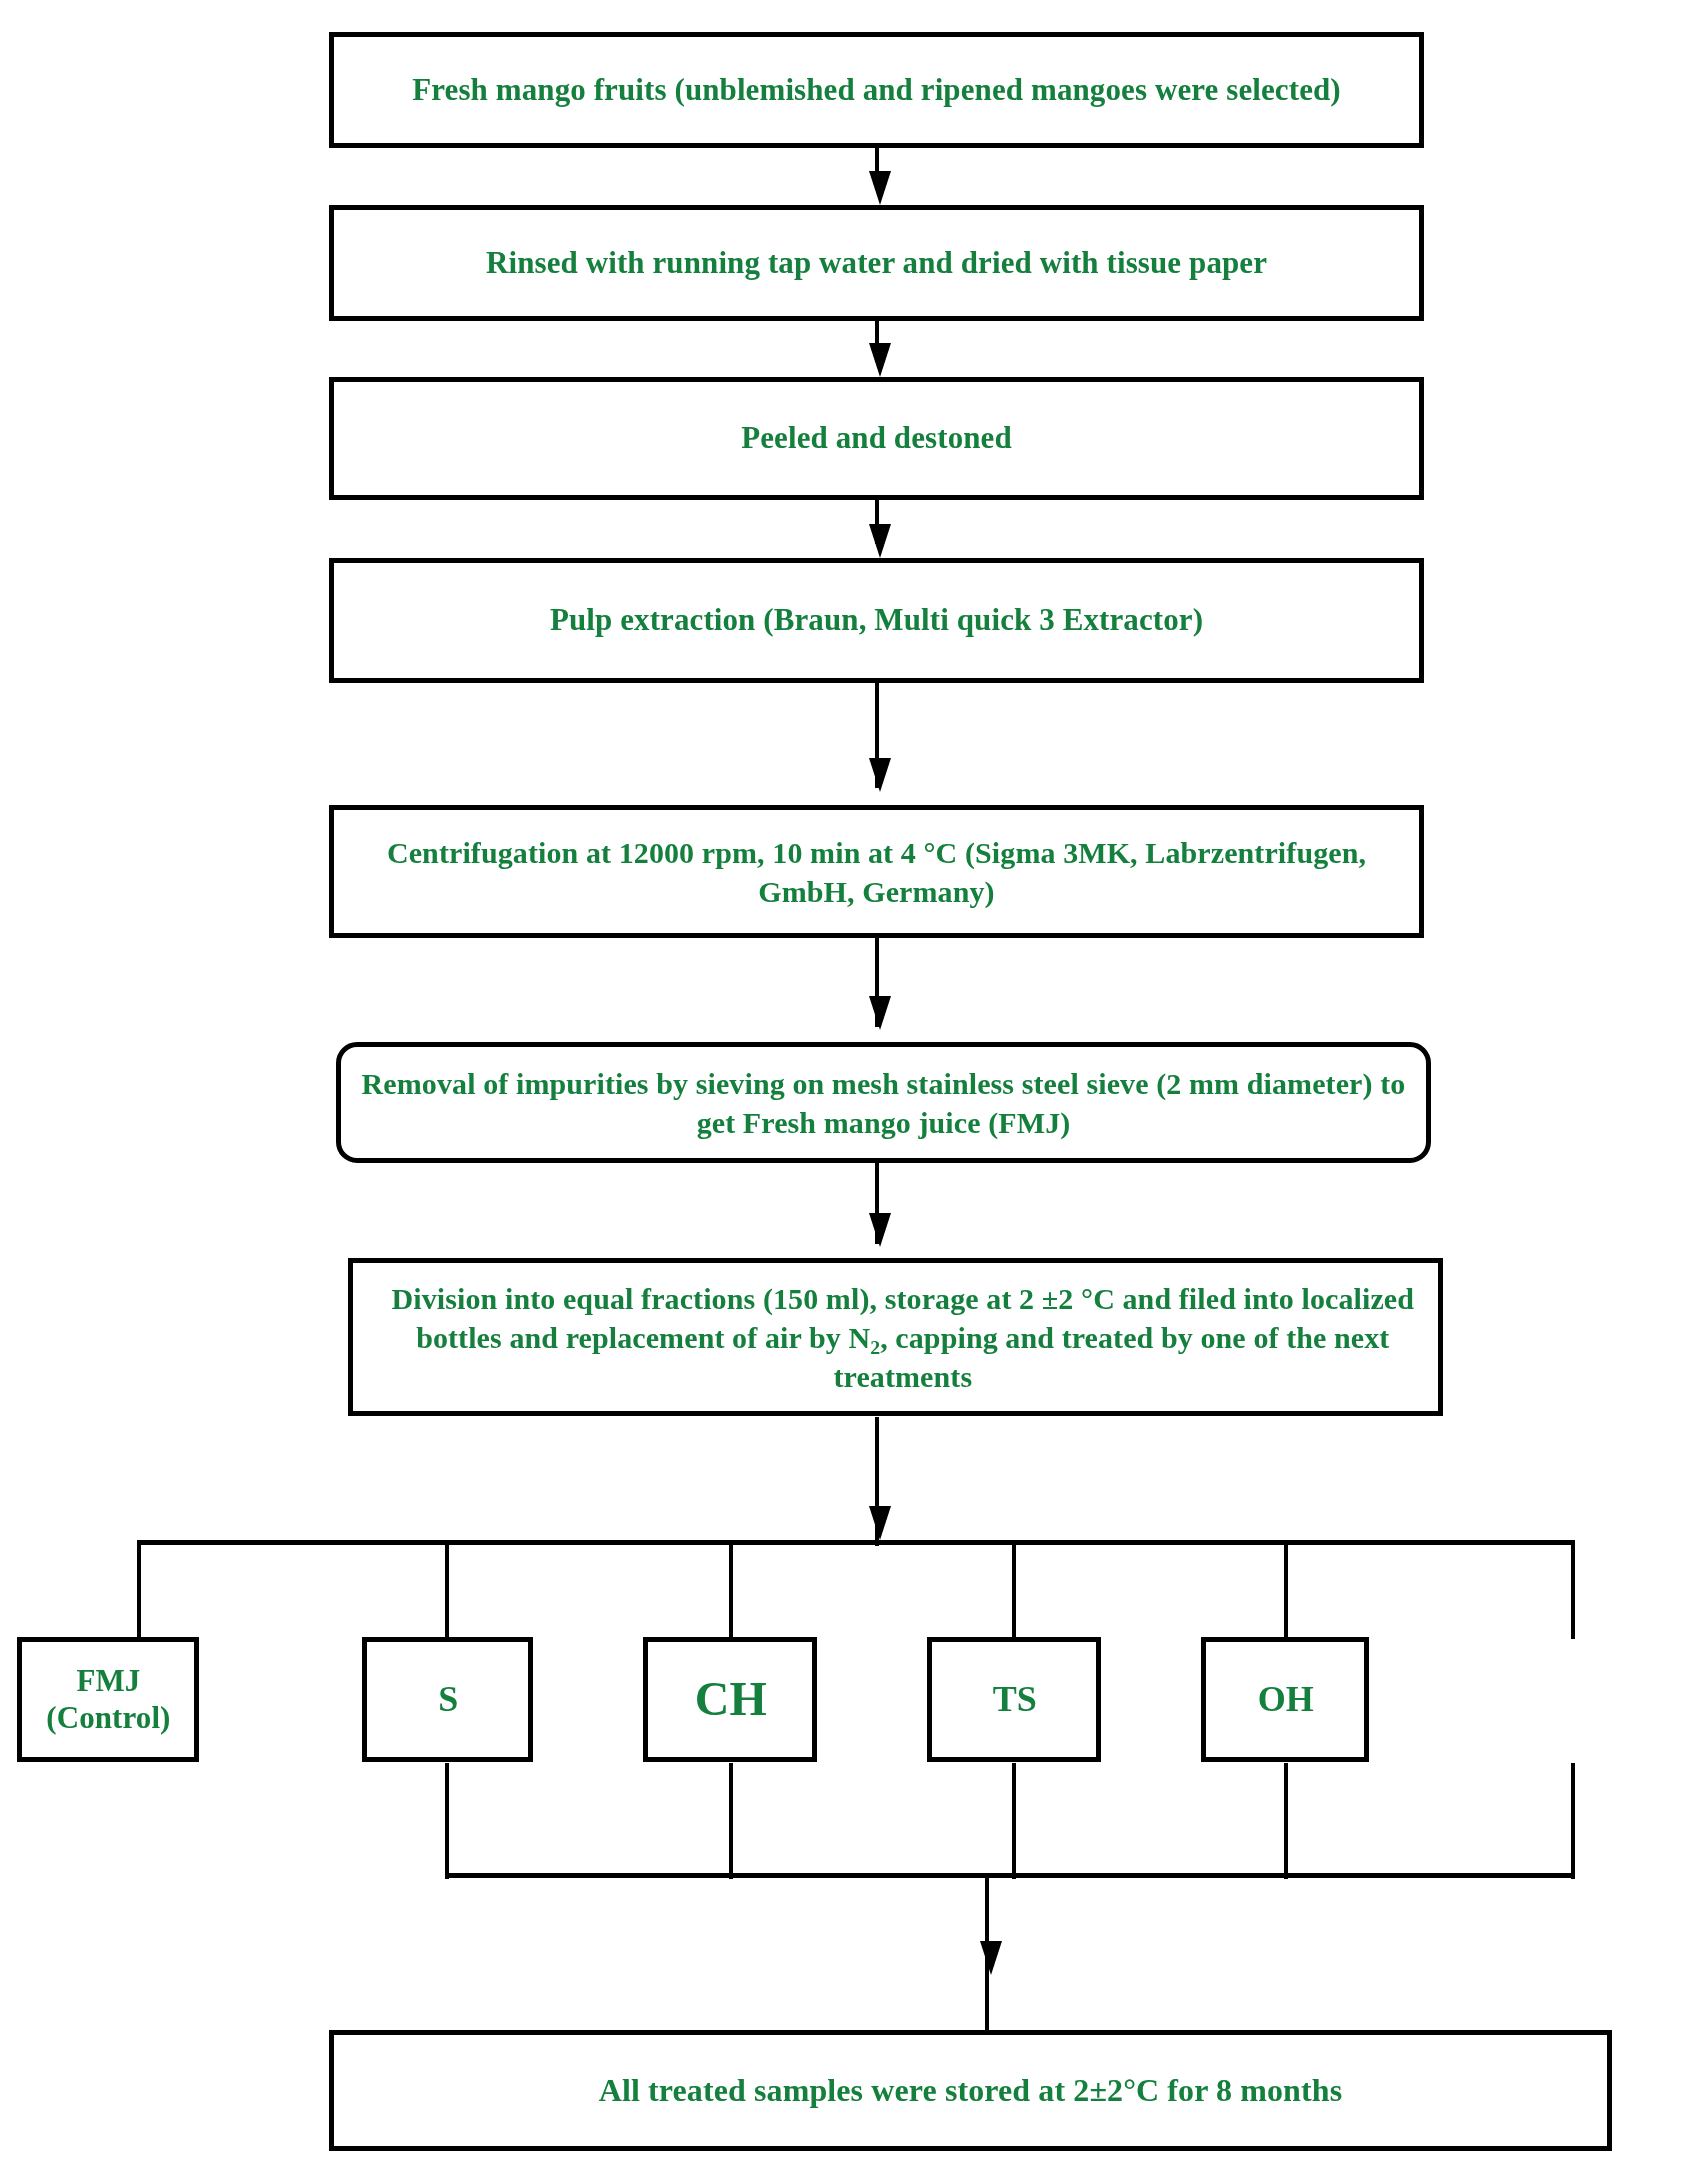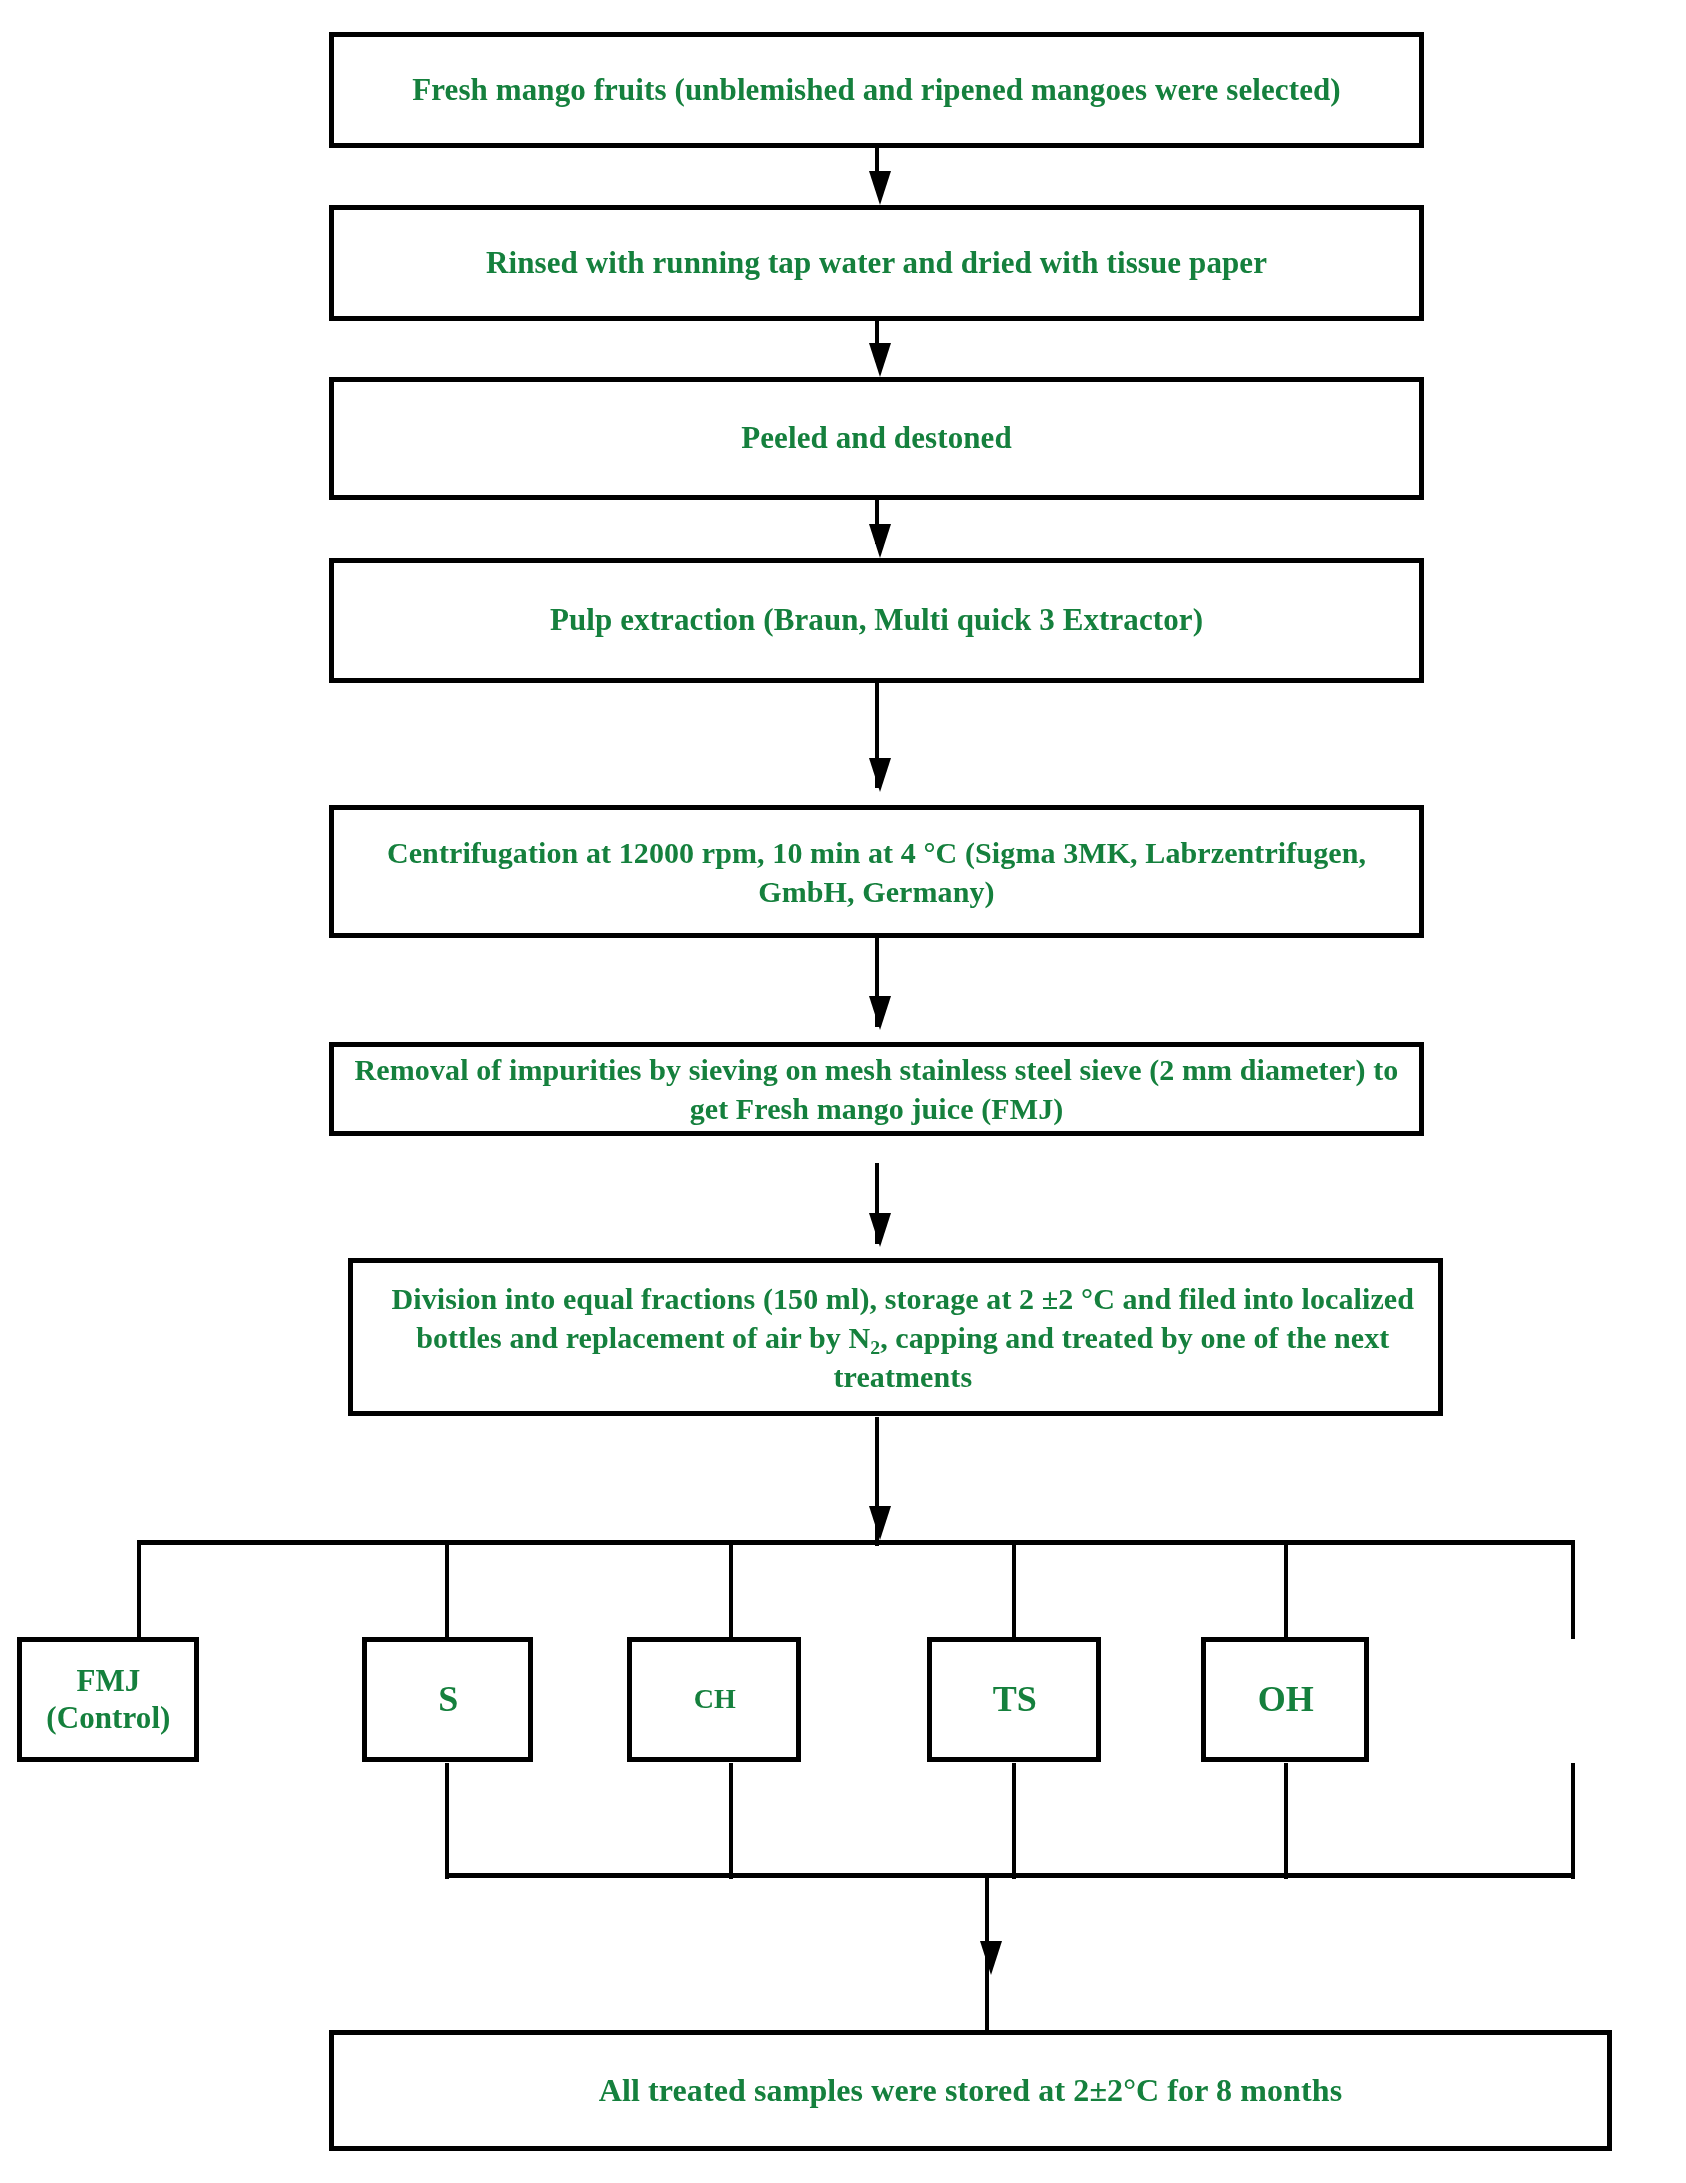--- a/index.html
+++ b/index.html
@@ -79,21 +79,21 @@
   <div class="vline" style="left: 875px; top: 683px; height: 105px;"></div>
   <div class="arrow" style="left: 869px; top: 758px; border-top-width: 34px;"></div>
 
   <div class="box main-box tall-text" style="left: 329px; top: 805px; width: 1095px; height: 133px; font-size: 30px; text-align: center;">
     <span class="txt">Centrifugation at 12000 rpm,  10 min at 4 °C (Sigma 3MK, Labrzentrifugen, GmbH, Germany)</span>
   </div>
 
   <div class="vline" style="left: 875px; top: 938px; height: 89px;"></div>
   <div class="arrow" style="left: 869px; top: 996px; border-top-width: 34px;"></div>
 
-  <div class="box main-box tall-text" style="left: 329px; top: 1042px; width: 1095px; height: 94px; font-size: 30px;">
+  <div class="box main-box tall-text" style="left: 336px; top: 1042px; width: 1095px; height: 121px; font-size: 30px; border-radius: 21px;">
     <span class="txt">Removal of impurities by sieving on mesh stainless steel sieve (2 mm diameter) to get Fresh mango juice (FMJ)</span>
   </div>
 
   <div class="vline" style="left: 875px; top: 1163px; height: 81px;"></div>
   <div class="arrow" style="left: 869px; top: 1213px; border-top-width: 34px;"></div>
 
   <div class="box main-box tall-text" style="left: 348px; top: 1258px; width: 1095px; height: 158px; font-size: 30px; padding-left: 29px;">
     <span class="txt"><span>Division into equal fractions (150 ml), storage at 2 ±2 °C and filed into localized bottles and replacement of air by N</span><sub>2</sub><span>, capping and treated by one of the next treatments</span></span>
   </div>
 
@@ -110,21 +110,21 @@
   <div class="vline" style="left: 1571px; top: 1540px; height: 99px;"></div>
 
   <div class="box treat-box fmj" style="left: 16.6px; top: 1637px; width: 182px; height: 125px; font-size: 31px;">
     <span class="txt"><span>FMJ</span><br><span>(Control)</span></span>
   </div>
 
   <div class="box treat-box" style="left: 362px; top: 1637px; width: 171px; height: 125px; font-size: 36px;">
     <span class="txt">S</span>
   </div>
 
-  <div class="box treat-box" style="left: 627px; top: 1637px; width: 174px; height: 125px; font-size: 28px;">
+  <div class="box treat-box" style="left: 643px; top: 1637px; width: 174px; height: 125px; font-size: 48px;">
     <span class="txt">CH</span>
   </div>
 
   <div class="box treat-box" style="left: 927px; top: 1637px; width: 174px; height: 125px; font-size: 36px;">
     <span class="txt">TS</span>
   </div>
 
   <div class="box treat-box" style="left: 1201px; top: 1637px; width: 168px; height: 125px; font-size: 36px;">
     <span class="txt">OH</span>
   </div>

